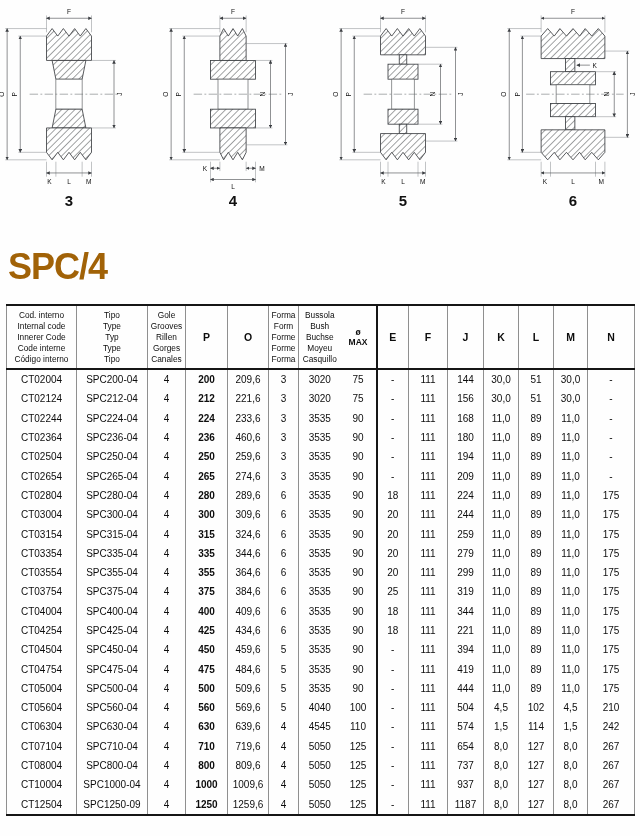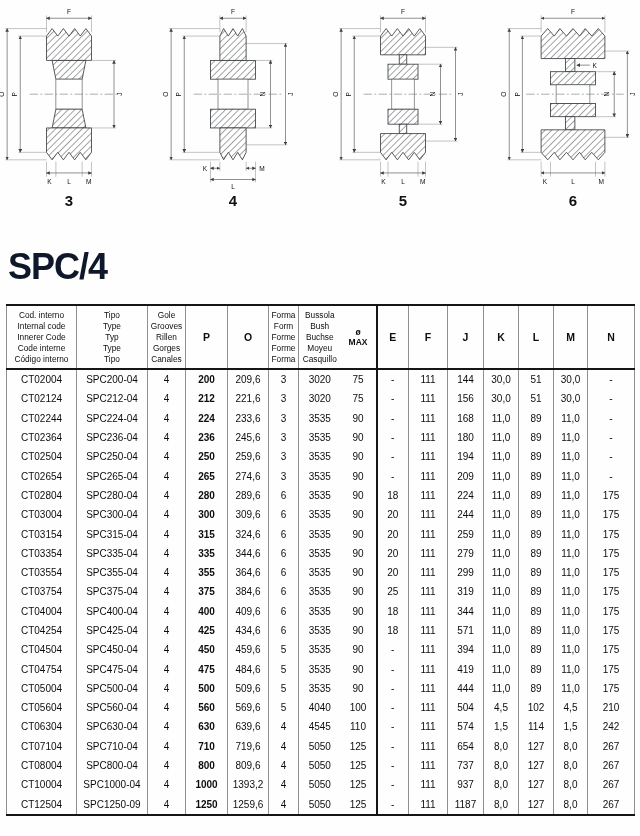--- a/index.html
+++ b/index.html
@@ -16,21 +16,21 @@
   .hatchshape{stroke:#3c3f43;stroke-width:0.9;}
   .bore{fill:#fff;stroke:#5a5d60;stroke-width:0.7;}
   .cl{stroke:#6a6d70;stroke-width:0.6;stroke-dasharray:9 2.5 2 2.5;fill:none;}
   .ext{stroke:#7d8084;stroke-width:0.5;fill:none;}
   .dim{stroke:#55585c;stroke-width:0.7;fill:none;}
   .dimtxt{font-family:"Liberation Sans",sans-serif;font-size:7px;fill:#101010;}
 
   
   .page-title{
     position:absolute;left:8px;top:246px;font-size:36px;font-weight:800;
-    letter-spacing:-1px;color:#0f172a;
+    letter-spacing:-1px;color:#a16207;
   }
 
   
   .table-wrap{position:absolute;left:6px;top:304px;width:628px;}
   table.catalog{
     width:628px;border-collapse:collapse;table-layout:fixed;
     border-top:2.5px solid #151515;border-bottom:2.5px solid #151515;
     border-left:1px solid #8f8f8f;border-right:1px solid #8f8f8f;
   }
   .catalog th,.catalog td{
@@ -371,21 +371,21 @@
           <td>11,0</td>
           <td>89</td>
           <td>11,0</td>
           <td>-</td>
         </tr>
         <tr>
           <td>CT02364</td>
           <td>SPC236-04</td>
           <td>4</td>
           <td>236</td>
-          <td>245,6</td>
+          <td>460,6</td>
           <td>3</td>
           <td>3535</td>
           <td>90</td>
           <td>-</td>
           <td>111</td>
           <td>180</td>
           <td>11,0</td>
           <td>89</td>
           <td>11,0</td>
           <td>-</td>
@@ -547,21 +547,21 @@
           <td>CT04254</td>
           <td>SPC425-04</td>
           <td>4</td>
           <td>425</td>
           <td>434,6</td>
           <td>6</td>
           <td>3535</td>
           <td>90</td>
           <td>18</td>
           <td>111</td>
-          <td>571</td>
+          <td>221</td>
           <td>11,0</td>
           <td>89</td>
           <td>11,0</td>
           <td>175</td>
         </tr>
         <tr>
           <td>CT04504</td>
           <td>SPC450-04</td>
           <td>4</td>
           <td>450</td>
@@ -677,21 +677,21 @@
           <td>8,0</td>
           <td>127</td>
           <td>8,0</td>
           <td>267</td>
         </tr>
         <tr>
           <td>CT10004</td>
           <td>SPC1000-04</td>
           <td>4</td>
           <td>1000</td>
-          <td>1393,2</td>
+          <td>1009,6</td>
           <td>4</td>
           <td>5050</td>
           <td>125</td>
           <td>-</td>
           <td>111</td>
           <td>937</td>
           <td>8,0</td>
           <td>127</td>
           <td>8,0</td>
           <td>267</td>

